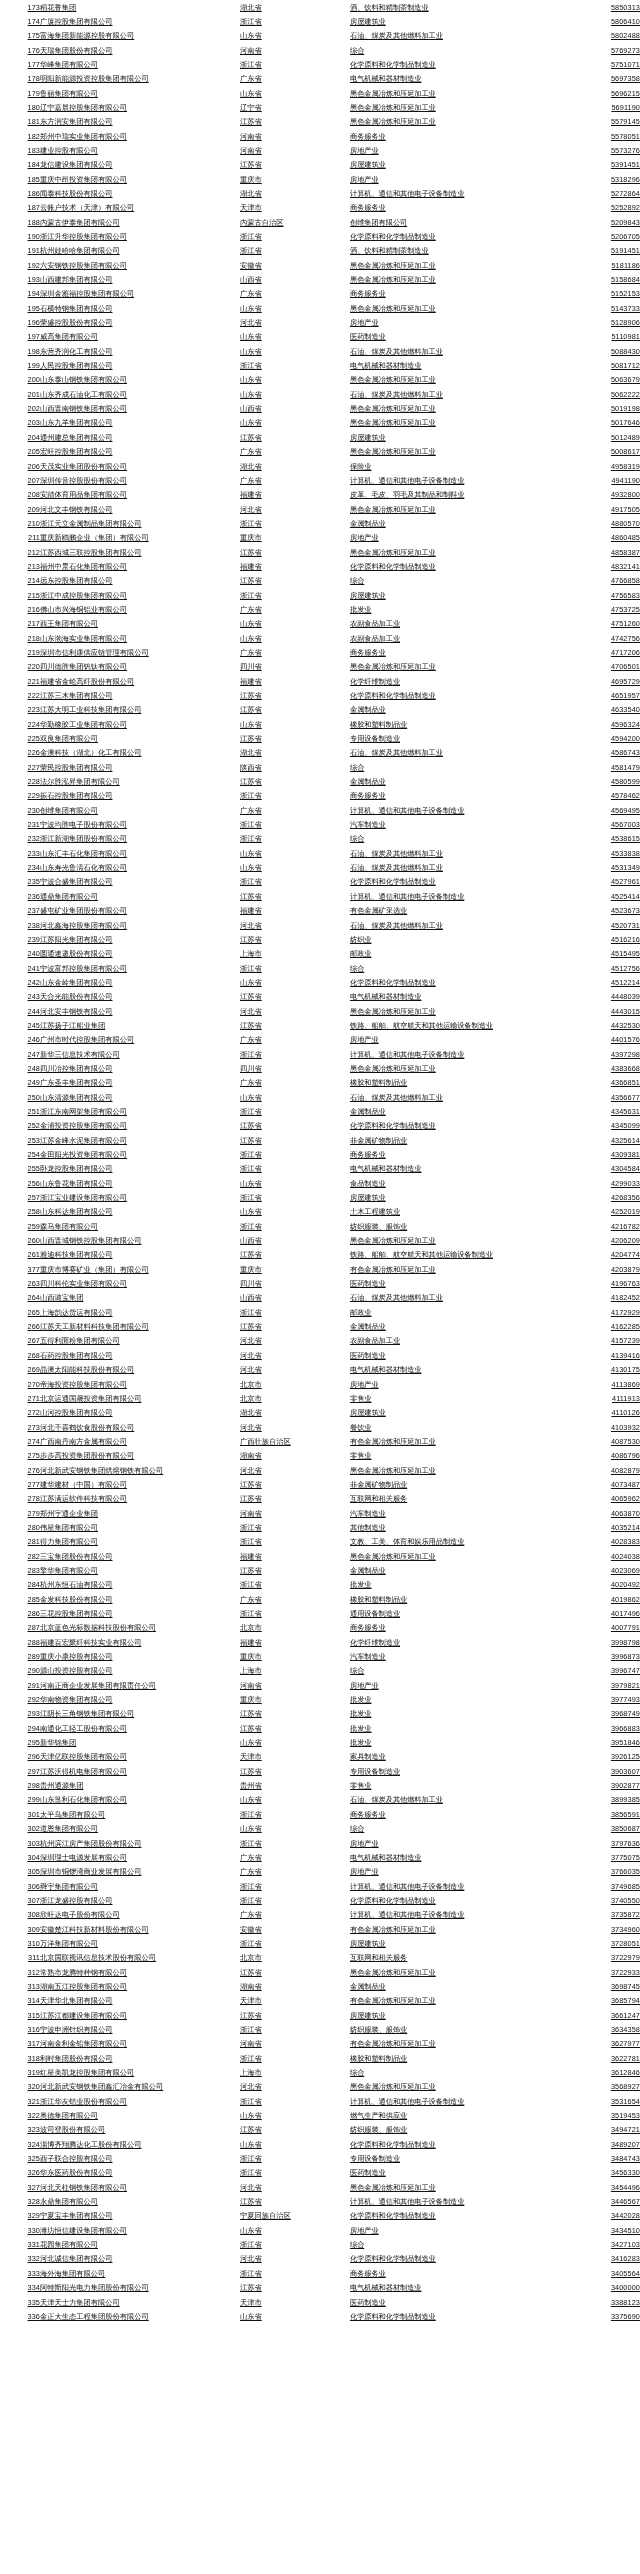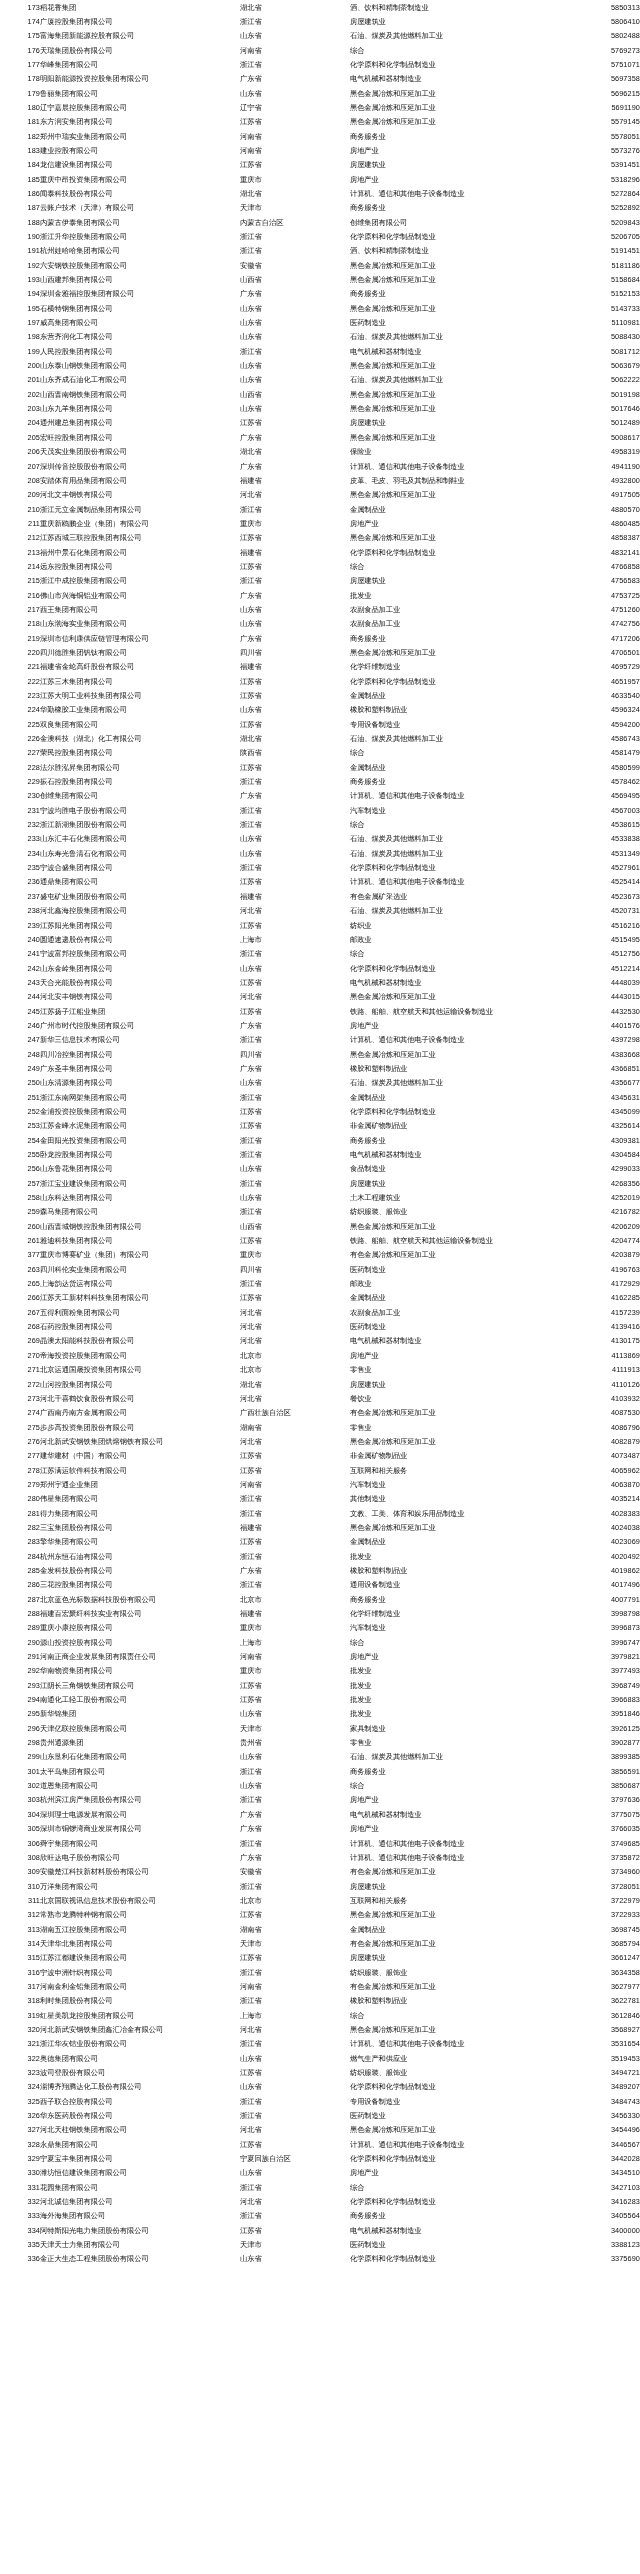--- a/index.html
+++ b/index.html
@@ -10,20 +10,21 @@
   body {
     width: 640px;
     font-family: "Liberation Sans", "DejaVu Sans", sans-serif;
     color: #111111;
     -webkit-font-smoothing: none;
   }
   #ranking-table {
     width: 640px;
     border-collapse: collapse;
     table-layout: fixed;
+    text-decoration: underline;
   }
   #ranking-table col.c-rank   { width: 40px; }
   #ranking-table col.c-name   { width: 200px; }
   #ranking-table col.c-prov   { width: 110px; }
   #ranking-table col.c-ind    { width: 220px; }
   #ranking-table col.c-rev    { width: 70px; }
 
   #ranking-table td {
     font-size: 7.3px;
     line-height: 1;
@@ -220,20 +221,27 @@
         <td class="rev">5152153</td>
       </tr>
       <tr>
         <td class="rank">195</td>
         <td class="name">石横特钢集团有限公司</td>
         <td class="prov">山东省</td>
         <td class="ind">黑色金属冶炼和压延加工业</td>
         <td class="rev">5143733</td>
       </tr>
       <tr>
+        <td class="rank">196</td>
+        <td class="name">荣盛控股股份有限公司</td>
+        <td class="prov">河北省</td>
+        <td class="ind">房地产业</td>
+        <td class="rev">5128906</td>
+      </tr>
+      <tr>
         <td class="rank">197</td>
         <td class="name">威高集团有限公司</td>
         <td class="prov">山东省</td>
         <td class="ind">医药制造业</td>
         <td class="rev">5110981</td>
       </tr>
       <tr>
         <td class="rank">198</td>
         <td class="name">东营齐润化工有限公司</td>
         <td class="prov">山东省</td>
@@ -689,20 +697,27 @@
         <td class="rev">4203879</td>
       </tr>
       <tr>
         <td class="rank">263</td>
         <td class="name">四川科伦实业集团有限公司</td>
         <td class="prov">四川省</td>
         <td class="ind">医药制造业</td>
         <td class="rev">4196763</td>
       </tr>
       <tr>
+        <td class="rank">264</td>
+        <td class="name">山西潞宝集团</td>
+        <td class="prov">山西省</td>
+        <td class="ind">石油、煤炭及其他燃料加工业</td>
+        <td class="rev">4182452</td>
+      </tr>
+      <tr>
         <td class="rank">265</td>
         <td class="name">上海韵达货运有限公司</td>
         <td class="prov">浙江省</td>
         <td class="ind">邮政业</td>
         <td class="rev">4172929</td>
       </tr>
       <tr>
         <td class="rank">266</td>
         <td class="name">江苏天工新材料科技集团有限公司</td>
         <td class="prov">江苏省</td>
@@ -913,20 +928,27 @@
         <td class="rev">3951846</td>
       </tr>
       <tr>
         <td class="rank">296</td>
         <td class="name">天津亿联控股集团有限公司</td>
         <td class="prov">天津市</td>
         <td class="ind">家具制造业</td>
         <td class="rev">3926125</td>
       </tr>
       <tr>
+        <td class="rank">297</td>
+        <td class="name">江苏沃得机电集团有限公司</td>
+        <td class="prov">江苏省</td>
+        <td class="ind">专用设备制造业</td>
+        <td class="rev">3903607</td>
+      </tr>
+      <tr>
         <td class="rank">298</td>
         <td class="name">贵州通源集团</td>
         <td class="prov">贵州省</td>
         <td class="ind">零售业</td>
         <td class="rev">3902877</td>
       </tr>
       <tr>
         <td class="rank">299</td>
         <td class="name">山东垦利石化集团有限公司</td>
         <td class="prov">山东省</td>
@@ -969,20 +991,27 @@
         <td class="rev">3766035</td>
       </tr>
       <tr>
         <td class="rank">306</td>
         <td class="name">舜宇集团有限公司</td>
         <td class="prov">浙江省</td>
         <td class="ind">计算机、通信和其他电子设备制造业</td>
         <td class="rev">3749685</td>
       </tr>
       <tr>
+        <td class="rank">307</td>
+        <td class="name">浙江龙盛控股有限公司</td>
+        <td class="prov">浙江省</td>
+        <td class="ind">化学原料和化学制品制造业</td>
+        <td class="rev">3740550</td>
+      </tr>
+      <tr>
         <td class="rank">308</td>
         <td class="name">欣旺达电子股份有限公司</td>
         <td class="prov">广东省</td>
         <td class="ind">计算机、通信和其他电子设备制造业</td>
         <td class="rev">3735872</td>
       </tr>
       <tr>
         <td class="rank">309</td>
         <td class="name">安徽楚江科技新材料股份有限公司</td>
         <td class="prov">安徽省</td>

